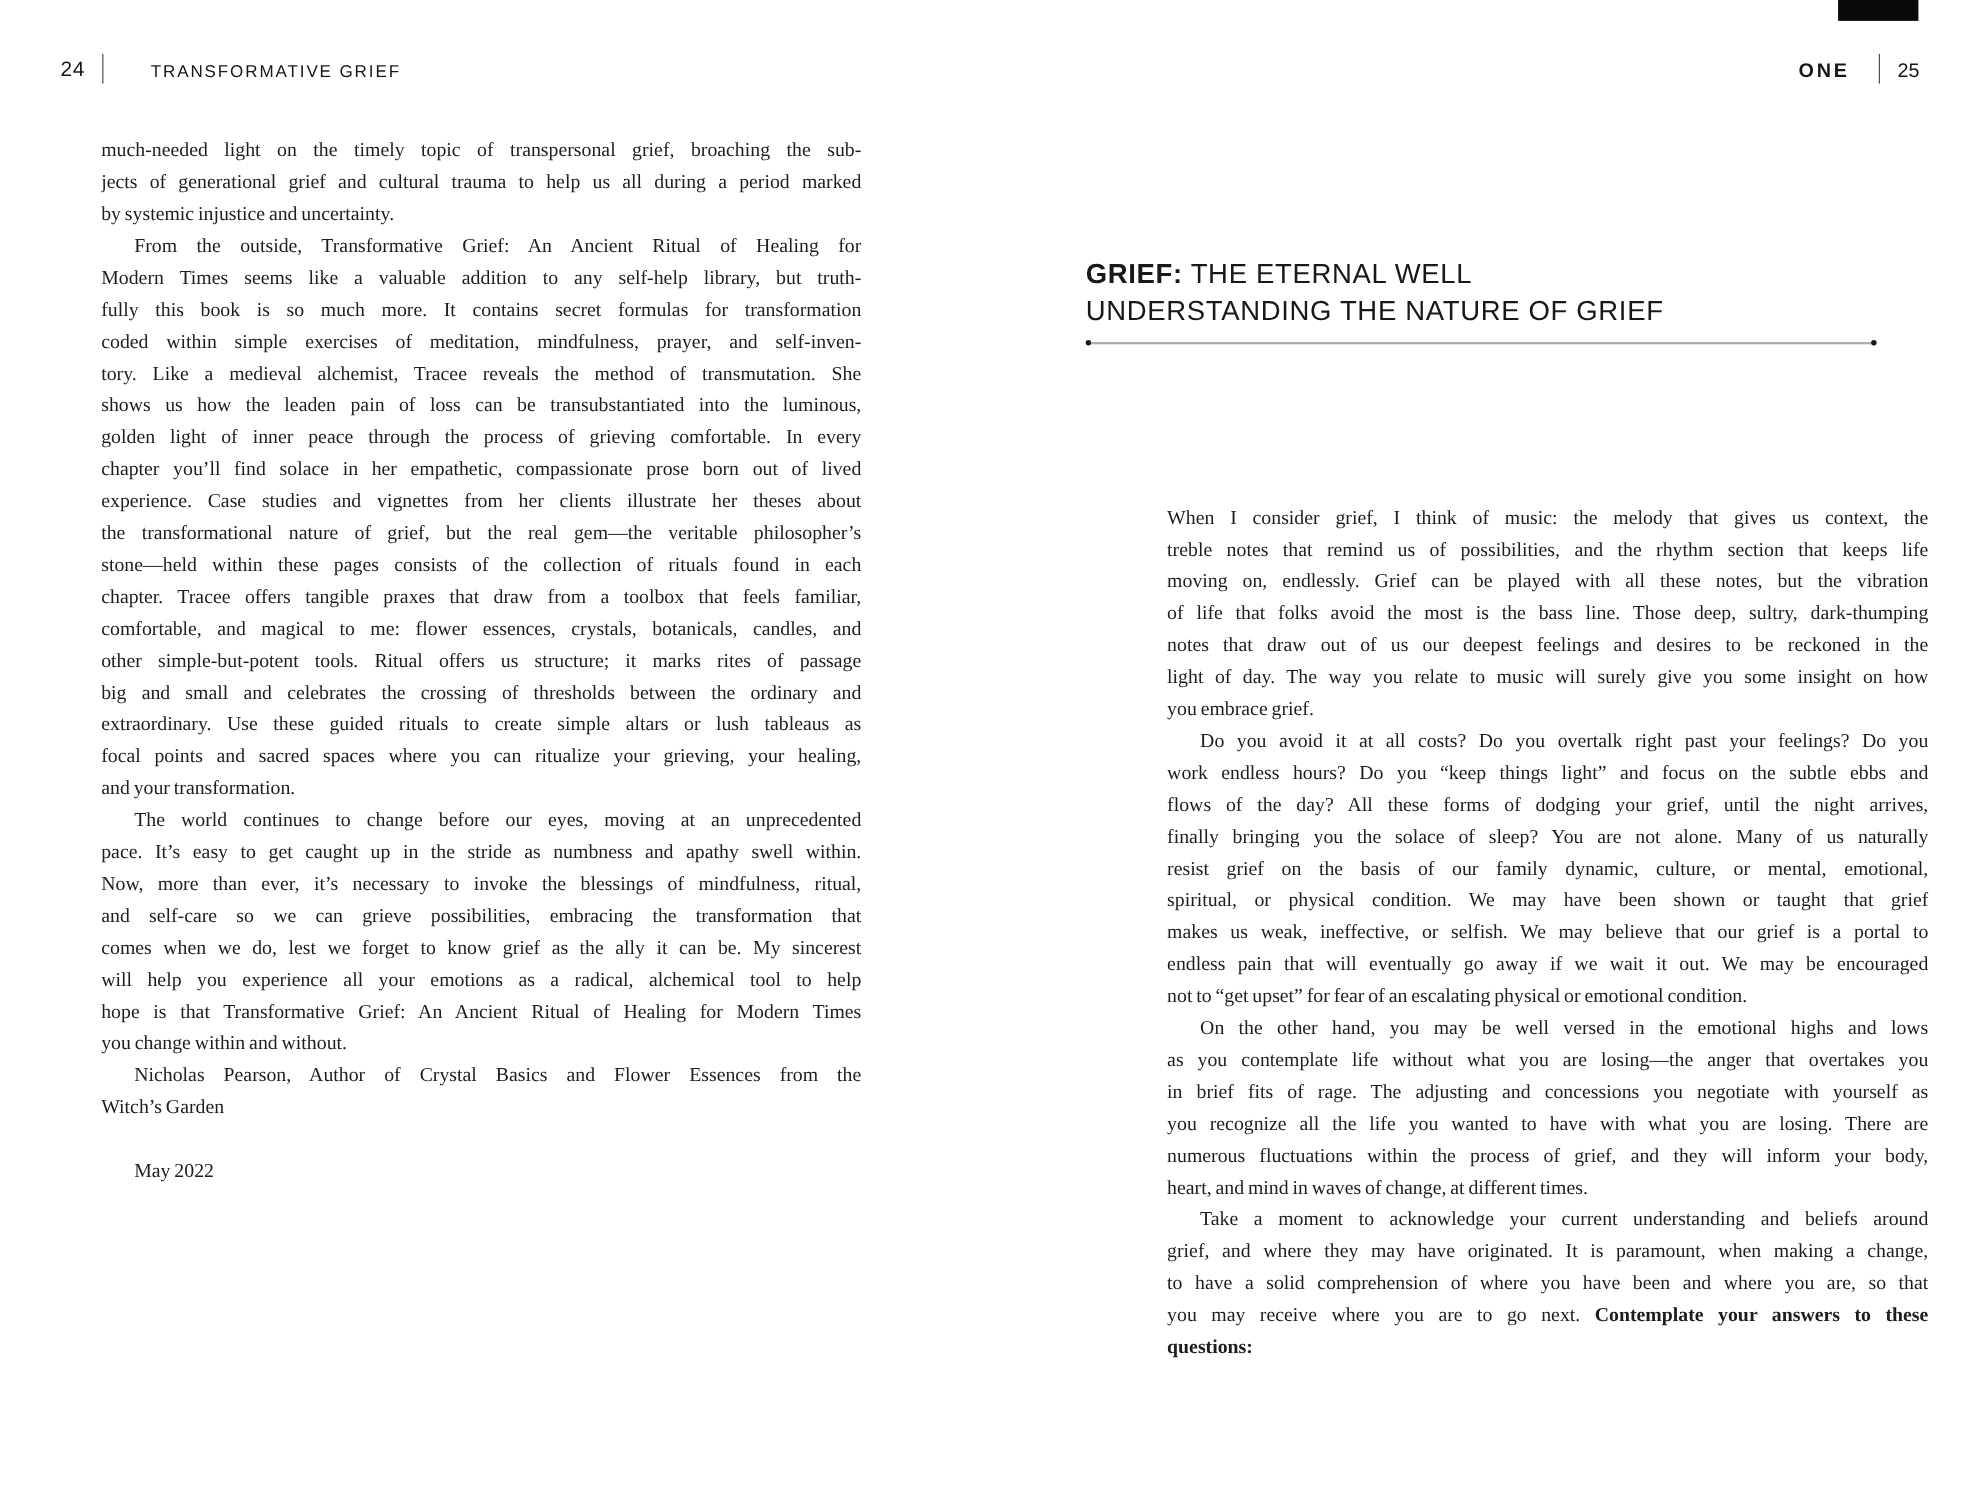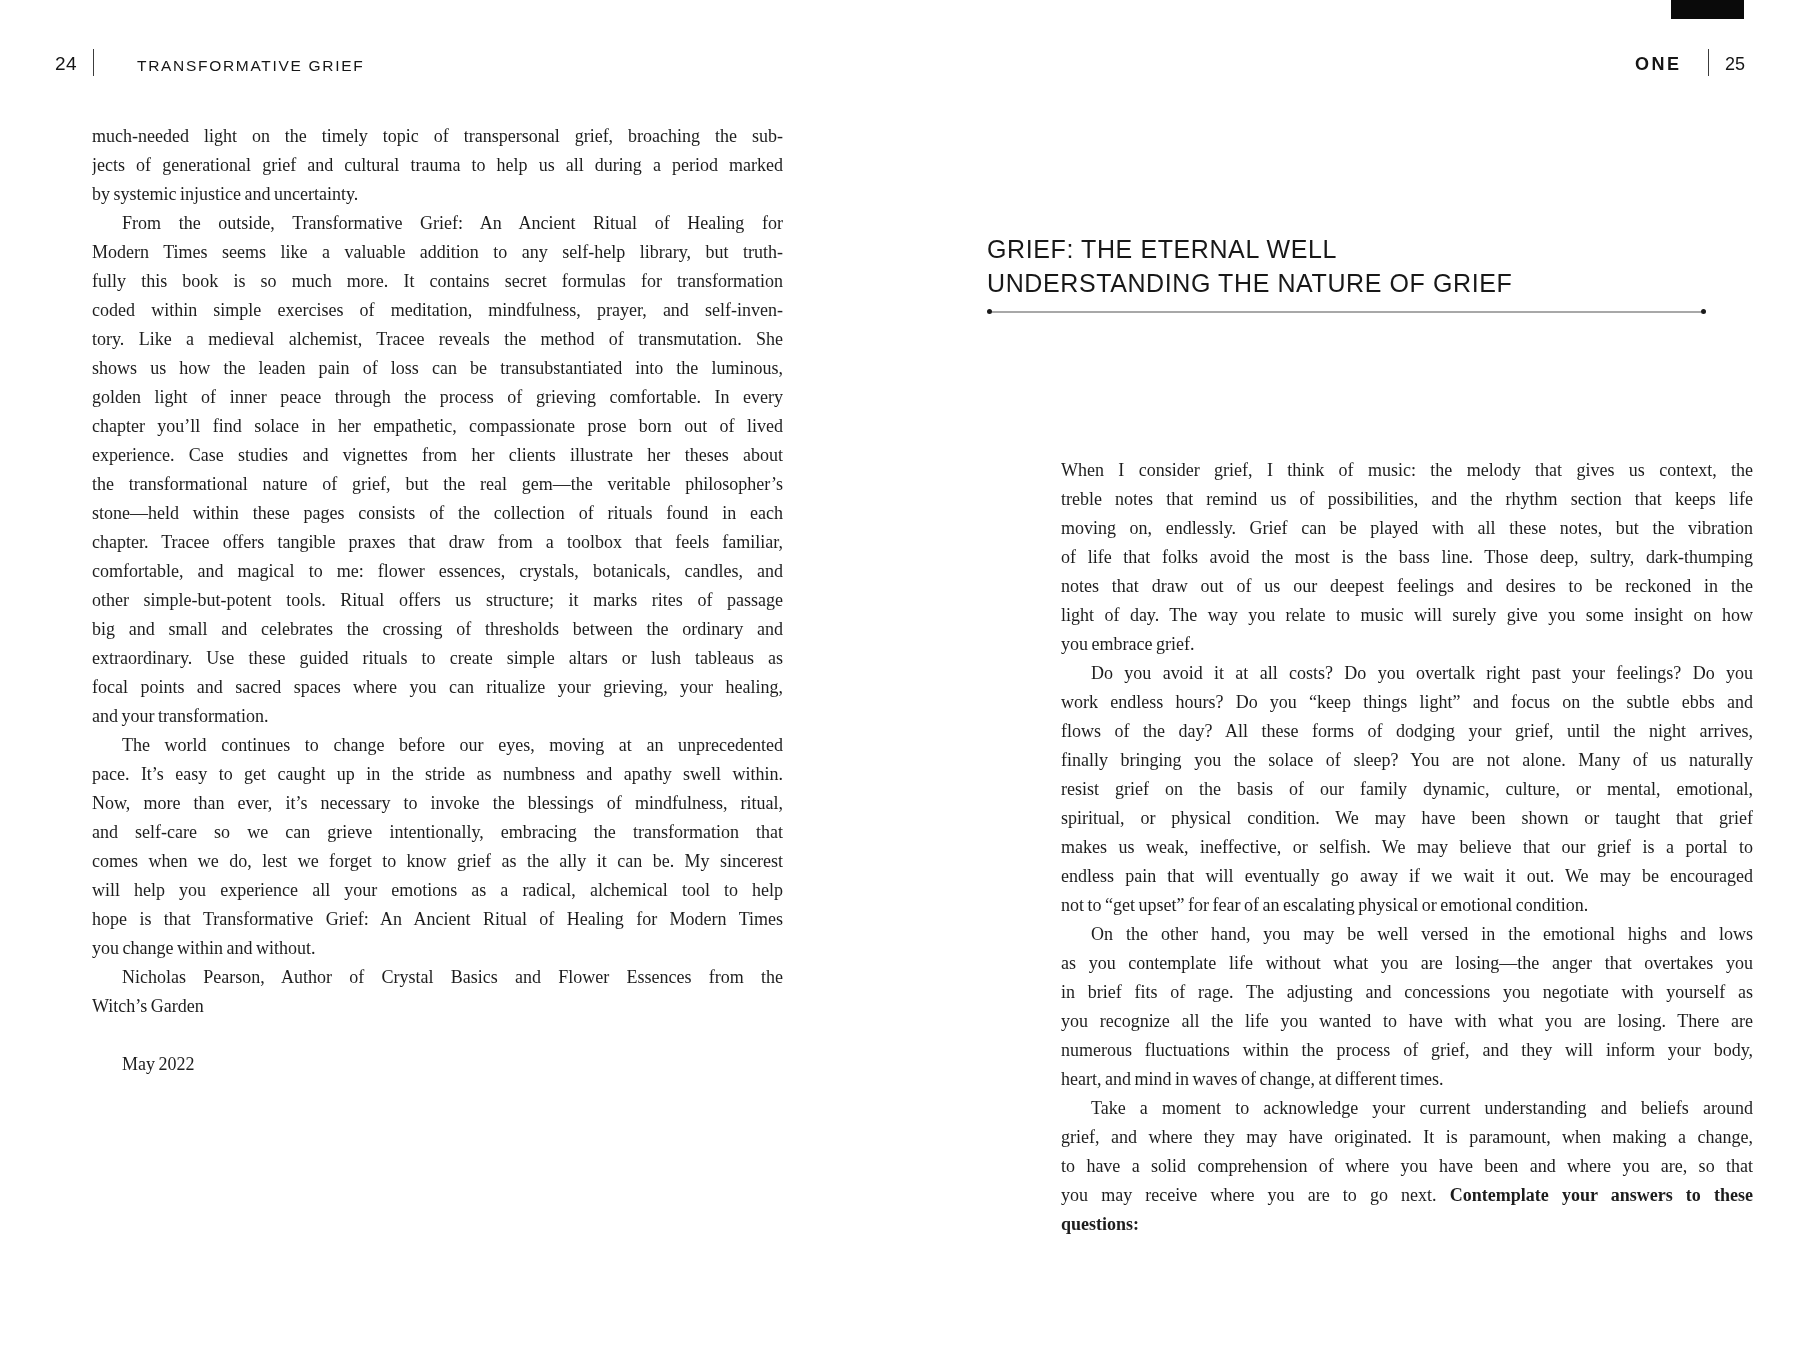--- a/index.html
+++ b/index.html
@@ -31,21 +31,21 @@
     background:#0a0a0a;
   }
 
   
   #chapter-heading {
     position:absolute; left:987px; top:232px; width:719px;
     font-family:"Liberation Sans", sans-serif;
     color:#181818;
     font-size:25px; line-height:34px; letter-spacing:0.6px;
   }
-  #chapter-heading .hb { font-weight:400;text-align:center; }
+  #chapter-heading .hb { font-weight:700;text-align:center; }
   #heading-rule {
     display:flex; align-items:center;
     margin-top:9px; width:719px;
   }
   .rule-dot  { width:5px; height:5px; border-radius:50%; background:#1a1a1a; flex:0 0 auto; }
   .rule-line { flex:1 1 auto; height:2px; background:#a8a8a8; }
 
   
   .page-body {
     position:absolute;
@@ -109,21 +109,21 @@
     <div class="bline">chapter. Tracee offers tangible praxes that draw from a toolbox that feels familiar,</div>
     <div class="bline">comfortable, and magical to me: flower essences, crystals, botanicals, candles, and</div>
     <div class="bline">other simple-but-potent tools. Ritual offers us structure; it marks rites of passage</div>
     <div class="bline">big and small and celebrates the crossing of thresholds between the ordinary and</div>
     <div class="bline">extraordinary. Use these guided rituals to create simple altars or lush tableaus as</div>
     <div class="bline">focal points and sacred spaces where you can ritualize your grieving, your healing,</div>
     <div class="bline last">and your transformation.</div>
     <div class="bline ind">The world continues to change before our eyes, moving at an unprecedented</div>
     <div class="bline">pace. It’s easy to get caught up in the stride as numbness and apathy swell within.</div>
     <div class="bline">Now, more than ever, it’s necessary to invoke the blessings of mindfulness, ritual,</div>
-    <div class="bline">and self-care so we can grieve intentionally, embracing the transformation that</div>
+    <div class="bline">and self-care so we can grieve possibilities, embracing the transformation that</div>
     <div class="bline">comes when we do, lest we forget to know grief as the ally it can be. My sincerest</div>
     <div class="bline">will help you experience all your emotions as a radical, alchemical tool to help</div>
     <div class="bline">hope is that Transformative Grief: An Ancient Ritual of Healing for Modern Times</div>
     <div class="bline last">you change within and without.</div>
     <div class="bline ind">Nicholas Pearson, Author of Crystal Basics and Flower Essences from the</div>
     <div class="bline last">Witch’s Garden</div>
     <div class="bline last ind gap">May 2022</div>
   </div>
 <div class="page-body" id="right-body">
     <div class="bline">When I consider grief, I think of music: the melody that gives us context, the</div>

